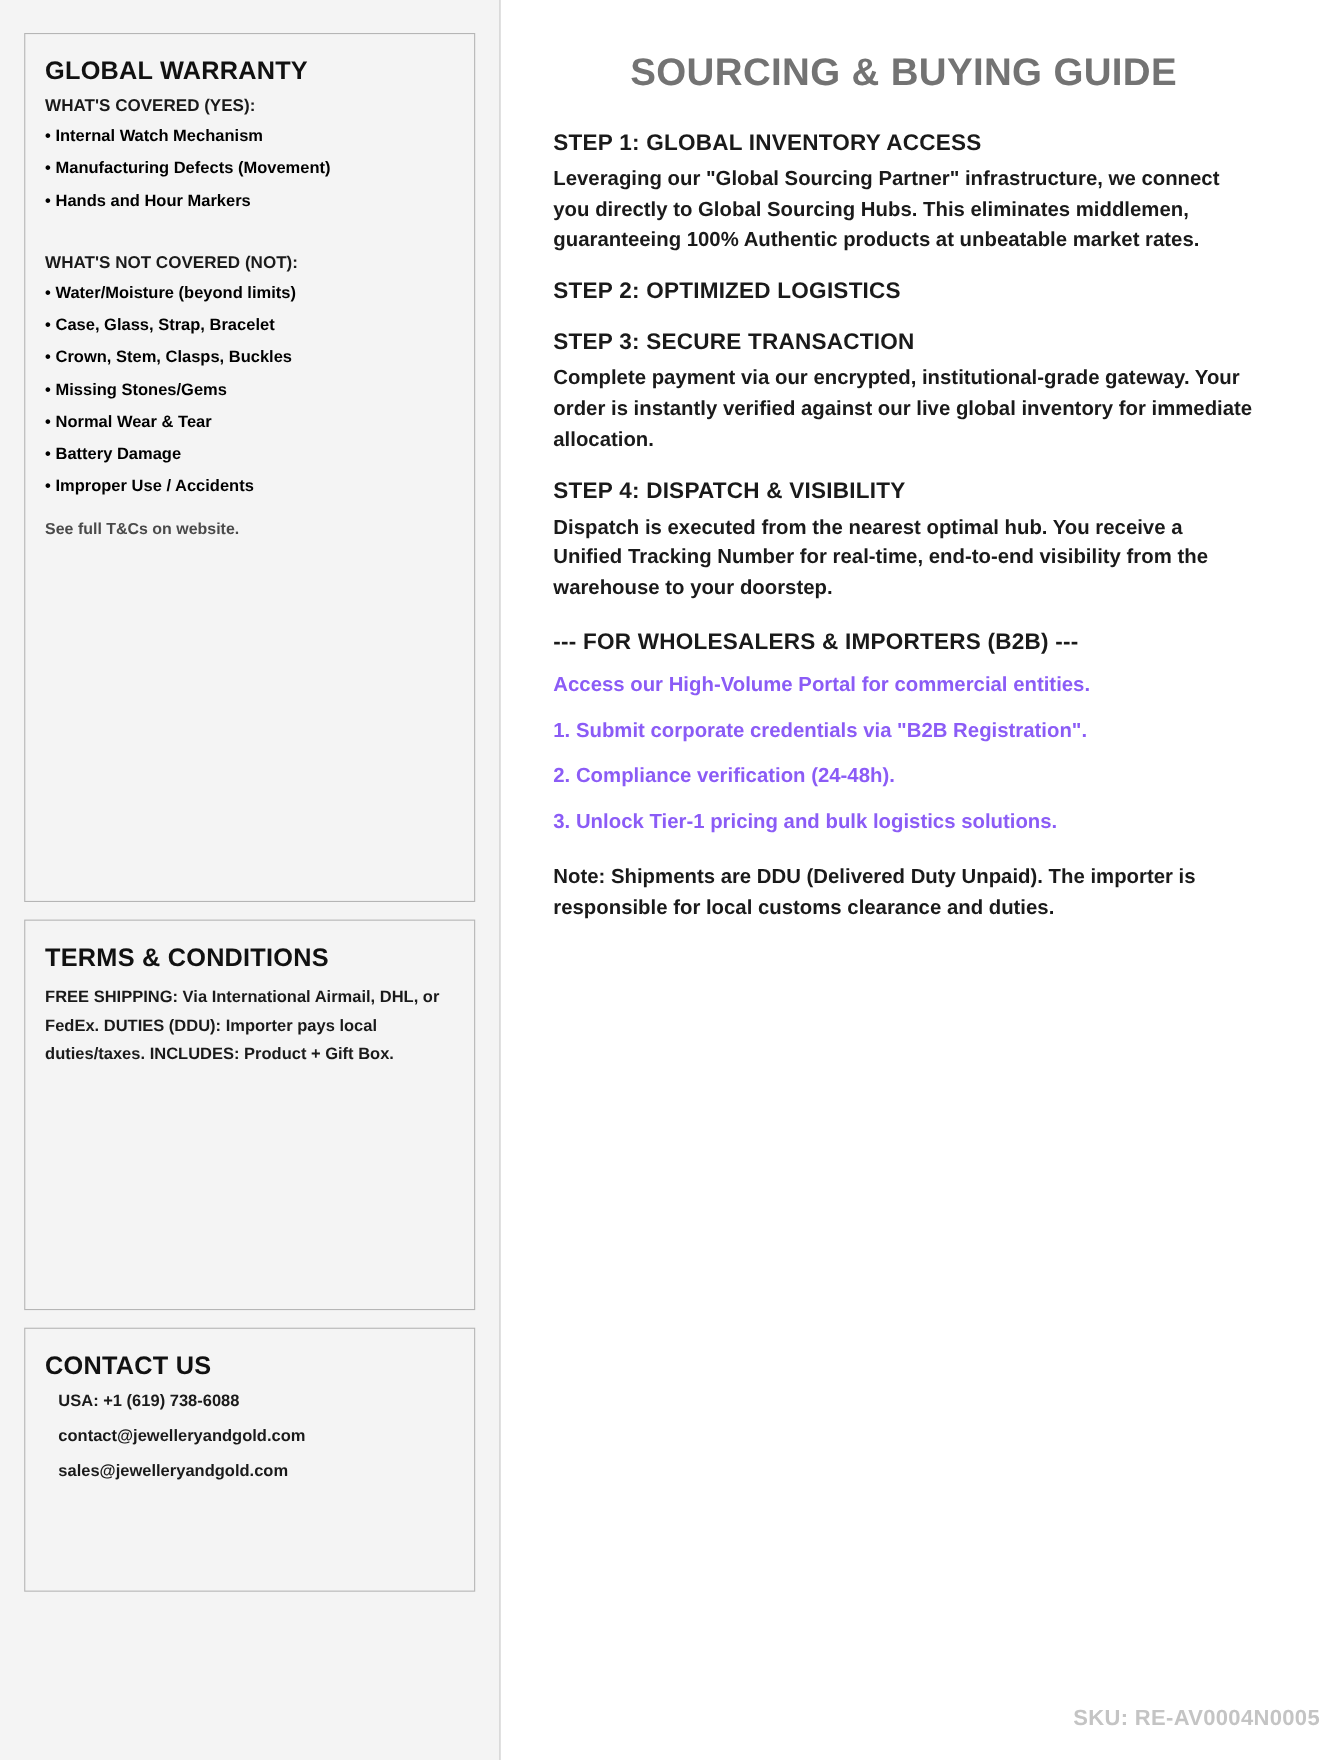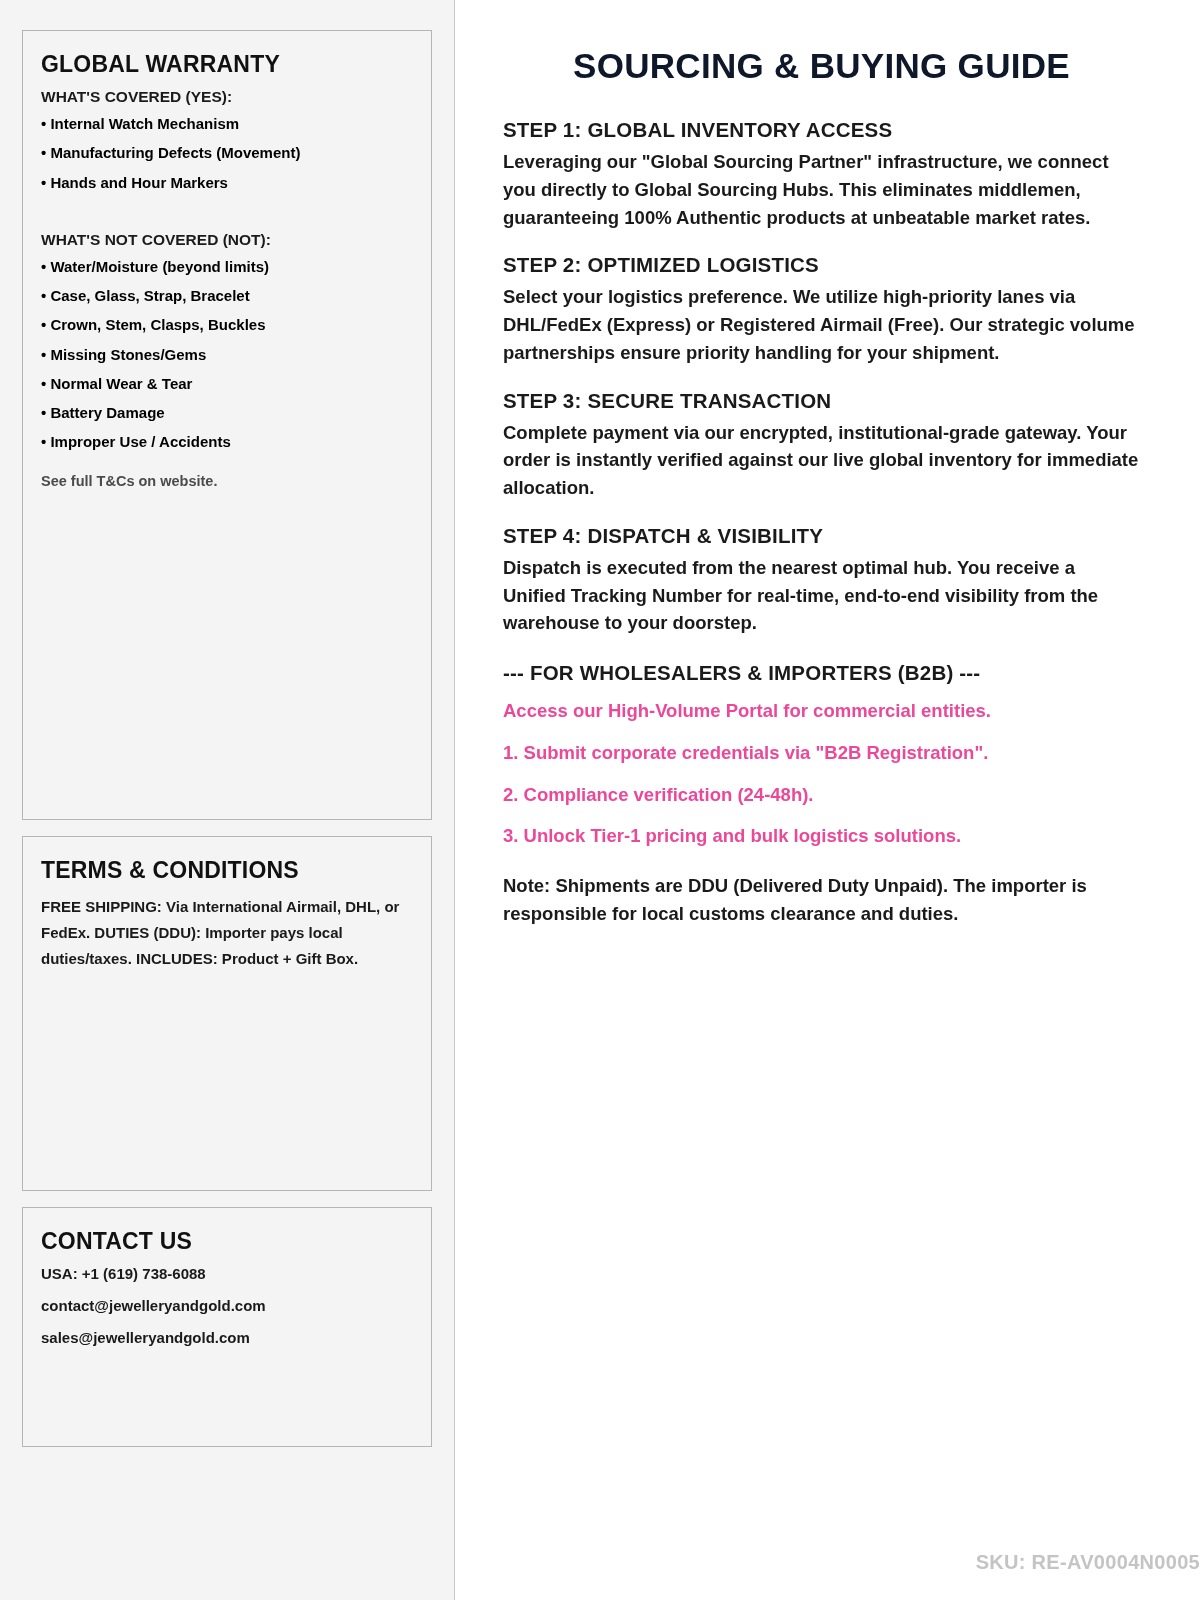--- a/index.html
+++ b/index.html
@@ -71,38 +71,38 @@
     font-size: 15px;
     font-weight: bold;
     line-height: 1.72;
     color: #1a1a1a;
     margin: 0;
   }
   .contact-line {
     font-size: 15px;
     font-weight: bold;
     color: #1a1a1a;
-    margin: 0 0 15px 0;
+    margin: 0 0 15px 12px;
   }
   .contact-line.first { margin-top: 2px; }
 
   
   .right-col {
     flex: 1;
     box-sizing: border-box;
     padding: 46px 60px 0 48px;
     position: relative;
   }
   .main-title {
     font-size: 35px;
     font-weight: bold;
     text-align: center;
     letter-spacing: 0.3px;
     margin: 0 0 32px 0;
-    color: #0f172a;
+    color: #737373;
   }
   .step {
     margin-bottom: 22px;
   }
   .step h3 {
     font-size: 20.5px;
     font-weight: bold;
     margin: 0 0 6px 0;
     color: #1a1a1a;
     letter-spacing: 0.2px;
@@ -119,21 +119,21 @@
     font-weight: bold;
     margin: 24px 0 12px 0;
     color: #1a1a1a;
     letter-spacing: 0.2px;
   }
   .b2b-line {
     font-size: 18.5px;
     font-weight: bold;
     line-height: 1.5;
     margin: 0 0 14px 0;
-    color: #ec4899;
+    color: #8b5cf6;
   }
   .b2b-note {
     font-size: 18.5px;
     font-weight: bold;
     line-height: 1.5;
     margin: 22px 0 0 0;
     color: #1a1a1a;
   }
   .sku {
     position: absolute;
@@ -191,21 +191,20 @@
   <div class="right-col">
     <h1 class="main-title">SOURCING &amp; BUYING GUIDE</h1>
 
     <div class="step">
       <h3>STEP 1: GLOBAL INVENTORY ACCESS</h3>
       <p>Leveraging our "Global Sourcing Partner" infrastructure, we connect you directly to Global Sourcing Hubs. This eliminates middlemen, guaranteeing 100% Authentic products at unbeatable market rates.</p>
     </div>
 
     <div class="step">
       <h3>STEP 2: OPTIMIZED LOGISTICS</h3>
-      <p>Select your logistics preference. We utilize high-priority lanes via DHL/FedEx (Express) or Registered Airmail (Free). Our strategic volume partnerships ensure priority handling for your shipment.</p>
     </div>
 
     <div class="step">
       <h3>STEP 3: SECURE TRANSACTION</h3>
       <p>Complete payment via our encrypted, institutional-grade gateway. Your order is instantly verified against our live global inventory for immediate allocation.</p>
     </div>
 
     <div class="step">
       <h3>STEP 4: DISPATCH &amp; VISIBILITY</h3>
       <p>Dispatch is executed from the nearest optimal hub. You receive a Unified Tracking Number for real-time, end-to-end visibility from the warehouse to your doorstep.</p>

